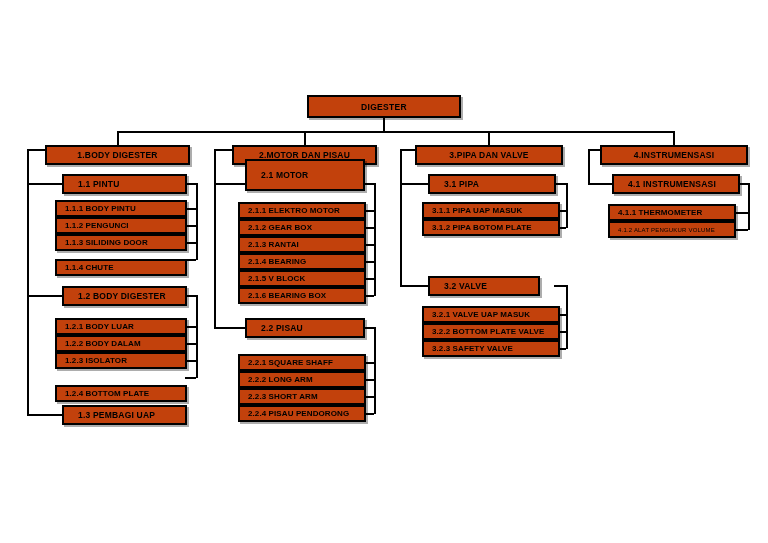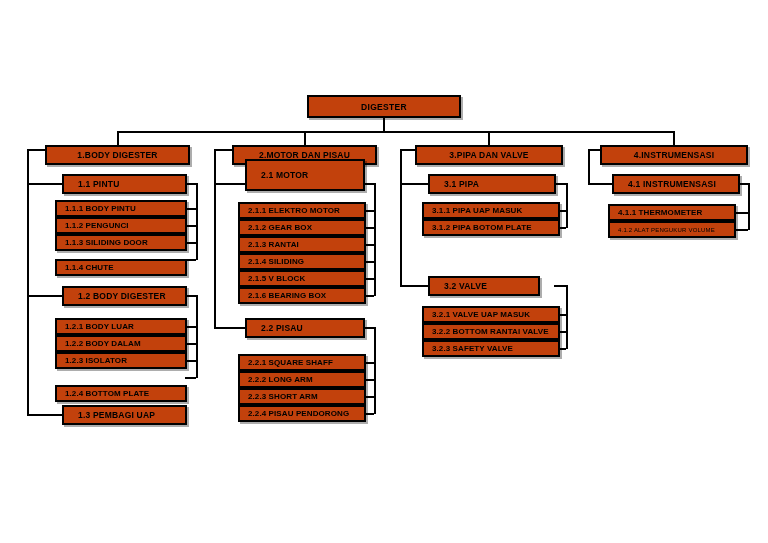--- a/index.html
+++ b/index.html
@@ -199,21 +199,21 @@
       <div class="box lvl3" style="left: 238px; top: 202px; width: 128px; height: 17px;">
         <span>2.1.1 ELEKTRO MOTOR</span>
       </div>
       <div class="box lvl3" style="left: 238px; top: 219px; width: 128px; height: 17px;">
         <span>2.1.2 GEAR BOX</span>
       </div>
       <div class="box lvl3" style="left: 238px; top: 236px; width: 128px; height: 17px;">
         <span>2.1.3 RANTAI</span>
       </div>
       <div class="box lvl3" style="left: 238px; top: 253px; width: 128px; height: 17px;">
-        <span>2.1.4 SILIDING</span>
+        <span>2.1.4 BEARING</span>
       </div>
       <div class="box lvl3" style="left: 238px; top: 270px; width: 128px; height: 17px;">
         <span>2.1.5 V BLOCK</span>
       </div>
       <div class="box lvl3" style="left: 238px; top: 287px; width: 128px; height: 17px;">
         <span>2.1.6 BEARING BOX</span>
       </div>
       <div class="box lvl2" style="left: 245px; top: 318px; width: 120px; height: 20px;">
         <span>2.2 PISAU</span>
       </div>
@@ -241,21 +241,21 @@
       <div class="box lvl3" style="left: 422px; top: 219px; width: 138px; height: 17px;">
         <span>3.1.2 PIPA BOTOM PLATE</span>
       </div>
       <div class="box lvl2" style="left: 428px; top: 276px; width: 112px; height: 20px;">
         <span>3.2 VALVE</span>
       </div>
       <div class="box lvl3" style="left: 422px; top: 306px; width: 138px; height: 17px;">
         <span>3.2.1 VALVE UAP MASUK</span>
       </div>
       <div class="box lvl3" style="left: 422px; top: 323px; width: 138px; height: 17px;">
-        <span>3.2.2 BOTTOM RANTAI VALVE</span>
+        <span>3.2.2 BOTTOM PLATE VALVE</span>
       </div>
       <div class="box lvl3" style="left: 422px; top: 340px; width: 138px; height: 17px;">
         <span>3.2.3 SAFETY VALVE</span>
       </div>
       <div class="box lvl1" style="left: 600px; top: 145px; width: 148px; height: 20px;">
         <span>4.INSTRUMENSASI</span>
       </div>
       <div class="box lvl2" style="left: 612px; top: 174px; width: 128px; height: 20px;">
         <span>4.1 INSTRUMENSASI</span>
       </div>

